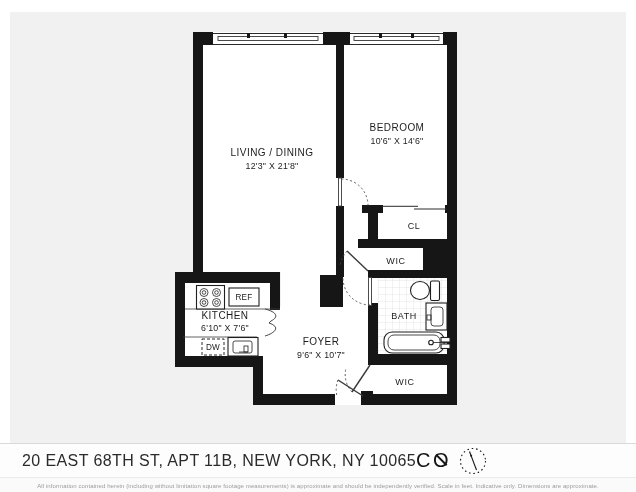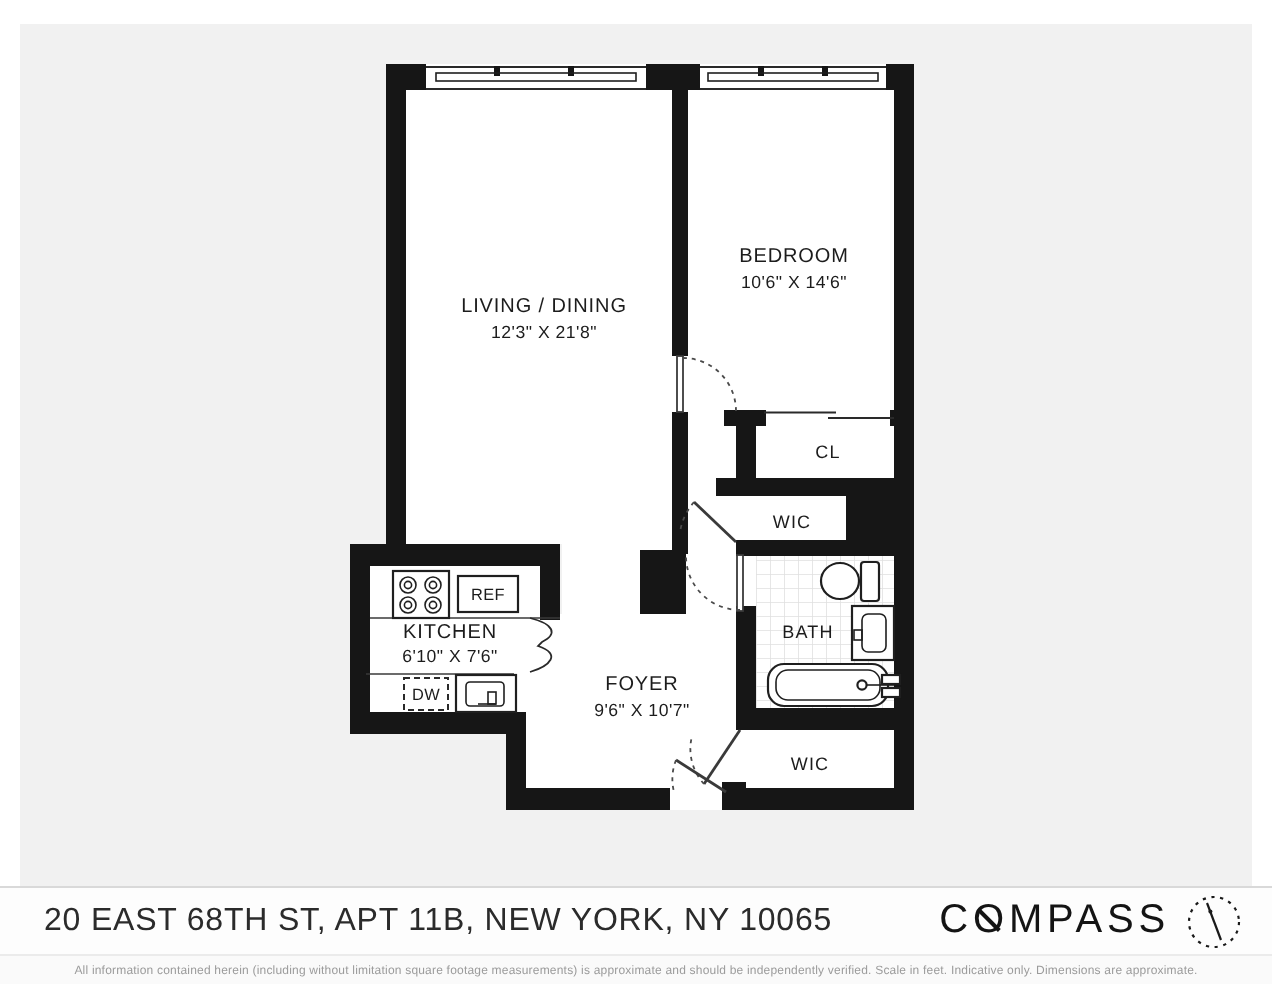--- a/index.html
+++ b/index.html
@@ -14,21 +14,21 @@
   .fixture-label{font-size:8.2px;letter-spacing:.2px;}
   .wall{fill:#161616;}
   .thinline{stroke:#2a2a2a;stroke-width:1;fill:none;}
   .door-arc{stroke:#4a4a4a;stroke-width:.9;fill:none;stroke-dasharray:2 2.4;}
   .door-leaf{stroke:#3a3a3a;stroke-width:1.4;fill:none;}
   .leaf-rect{fill:#ffffff;stroke:#3a3a3a;stroke-width:.9;}
   .fixture{fill:#ffffff;stroke:#1f1f1f;stroke-width:1.1;}
   .fixture-thin{fill:none;stroke:#1f1f1f;stroke-width:.8;}
   .counter-edge{stroke:#3a3a3a;stroke-width:.8;fill:none;}
   .footer-sep{position:absolute;left:0;top:443px;width:636px;border-top:1px solid #d9d9d9;}
-  .footer-bar{position:absolute;left:0;top:444px;width:636px;height:33px;background:#fdfdfd;display:flex;align-items:center;justify-content:space-between;}
+  .footer-bar{position:absolute;left:0;top:444px;width:636px;height:33px;background:#fdfdfd;display:flex;align-items:center;justify-content:flex-start;}
   .address{padding-left:22px;font-size:16px;font-weight:500;letter-spacing:.4px;color:#2b2b2b;white-space:nowrap;}
   .brand{display:flex;align-items:center;gap:7px;padding-right:14px;}
   .brand-word{font-size:20px;font-weight:500;letter-spacing:2.4px;color:#141414;display:flex;align-items:center;}
   .logo-o{position:relative;display:inline-block;}
   .logo-o::after{content:"";position:absolute;left:1px;top:10px;width:15px;height:1.6px;background:#141414;transform:rotate(45deg);}
   .sub-strip{position:absolute;left:0;top:477px;width:636px;height:15px;background:#fafafa;border-top:1px solid #ebebeb;display:flex;align-items:center;justify-content:center;}
   .disclaimer{font-size:6px;color:#9b9b9b;letter-spacing:.1px;white-space:nowrap;}
 </style>
 </head>
 <body>
@@ -199,21 +199,20 @@
   </svg>
 
   <div class="footer-sep"></div>
 
   <div class="footer-bar">
     <div class="address">20 EAST 68TH ST, APT 11B, NEW YORK, NY 10065</div>
     <div class="brand">
       <div class="brand-word">
           <span>C</span>
           <span class="logo-o">O</span>
-          <span>MPASS</span>
         </div>
       <svg width="30" height="30" viewBox="0 0 30 30">
         <circle cx="15" cy="15" r="12.5" fill="none" stroke="#1a1a1a" stroke-width="1.1" stroke-dasharray="1.6 2.8"></circle>
         <line x1="11.5" y1="5.5" x2="18.5" y2="24" stroke="#1a1a1a" stroke-width="1.1"></line>
         <circle cx="13.2" cy="9.8" r="1" fill="#1a1a1a"></circle>
       </svg>
     </div>
   </div>
 
   <div class="sub-strip">

